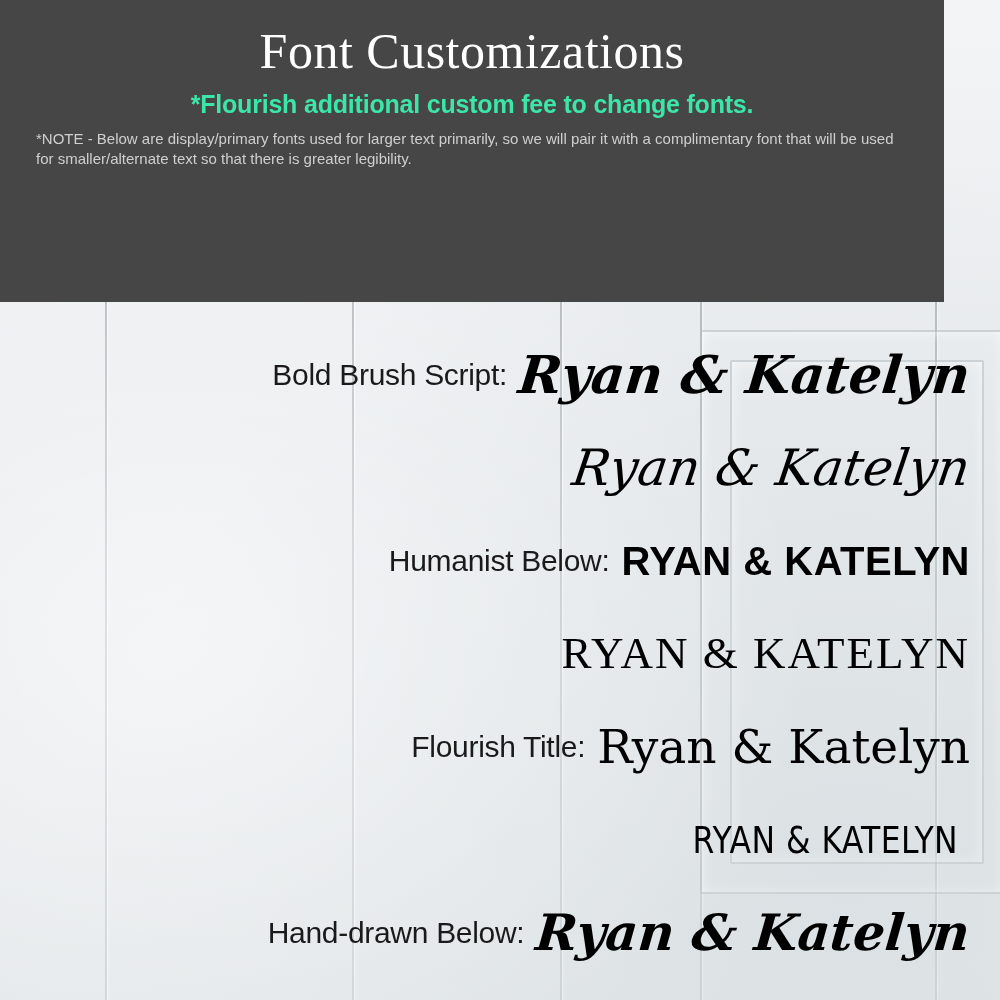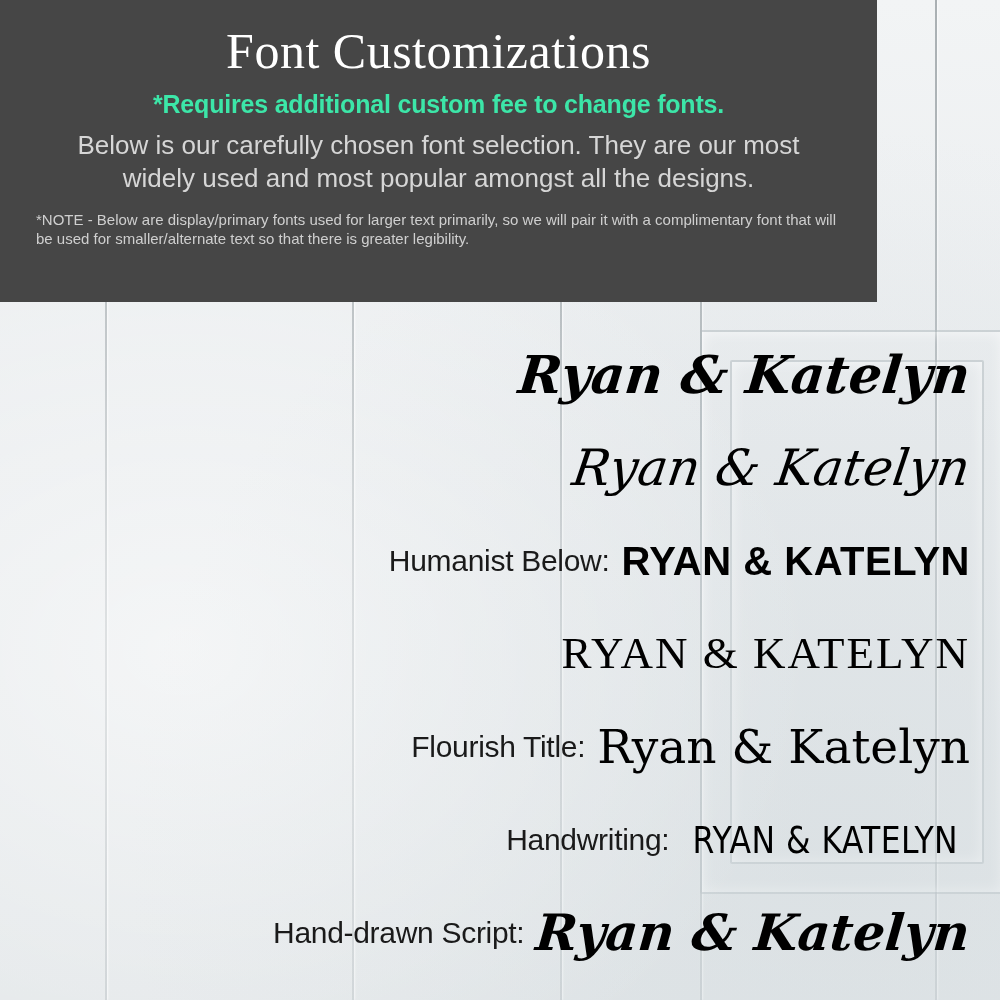--- a/index.html
+++ b/index.html
@@ -47,21 +47,21 @@
     background:
       radial-gradient(ellipse at 18% 65%, rgba(255,255,255,0.55), rgba(255,255,255,0) 55%),
       radial-gradient(ellipse at 85% 85%, rgba(210,218,222,0.5), rgba(255,255,255,0) 60%);
     pointer-events: none;
   }
 
   
   .header {
     position: absolute;
     left: 0; top: 0;
-    width: 877px;
+    width: 944px;
     height: 302px;
     background: #464646;
     color: #ffffff;
     text-align: center;
     box-sizing: border-box;
     padding: 18px 14px 0 14px;
   }
   .header-title {
     font-family: "Liberation Serif", serif;
     font-size: 50px;
@@ -186,28 +186,28 @@
     <div class="plank" style="left:560px;"></div>
     <div class="plank" style="left:700px;"></div>
     <div class="plank" style="left:935px;"></div>
     <div class="panel" style="left:700px; top:330px; width:300px; height:560px;"></div>
     <div class="panel" style="left:730px; top:360px; width:250px; height:500px;"></div>
     <div class="sheen"></div>
   </div>
 
   <div class="header">
     <div class="header-title">Font Customizations</div>
-    <div class="header-note">*Requires additional custom fee to change fonts.</div>
-    <div class="header-sub">Below is our carefully chosen font selection. They are our most widely used and most popular amongst all the designs.</div>
+    <div class="header-note">*Flourish additional custom fee to change fonts.</div>
     <div class="header-fine">*NOTE - Below are display/primary fonts used for larger text primarily, so we will pair it with a complimentary font that will be used for smaller/alternate text so that there is greater legibility.</div>
   </div>
 
   <div class="list">
 
     <div class="row">
+      <span class="label">Bold Brush Script:</span>
       <span class="sample s-bold-brush">Ryan &amp; Katelyn</span>
     </div>
 
     <div class="row">
       <span class="sample s-thin-brush">Ryan &amp; Katelyn</span>
     </div>
 
     <div class="row">
       <span class="label">Humanist Below:</span>
       <span class="sample s-humanist">RYAN &amp; KATELYN</span>
@@ -216,23 +216,22 @@
     <div class="row">
       <span class="sample s-roman">RYAN &amp; KATELYN</span>
     </div>
 
     <div class="row">
       <span class="label">Flourish Title:</span>
       <span class="sample s-flourish">Ryan &amp; Katelyn</span>
     </div>
 
     <div class="row">
-      <span class="label">Handwriting:</span>
       <span class="sample s-handwriting">RYAN &amp; KATELYN</span>
     </div>
 
     <div class="row">
-      <span class="label">Hand-drawn Script:</span>
+      <span class="label">Hand-drawn Below:</span>
       <span class="sample s-hand-drawn">Ryan &amp; Katelyn</span>
     </div>
 
   </div>
 </div>
 
 </body></html>

